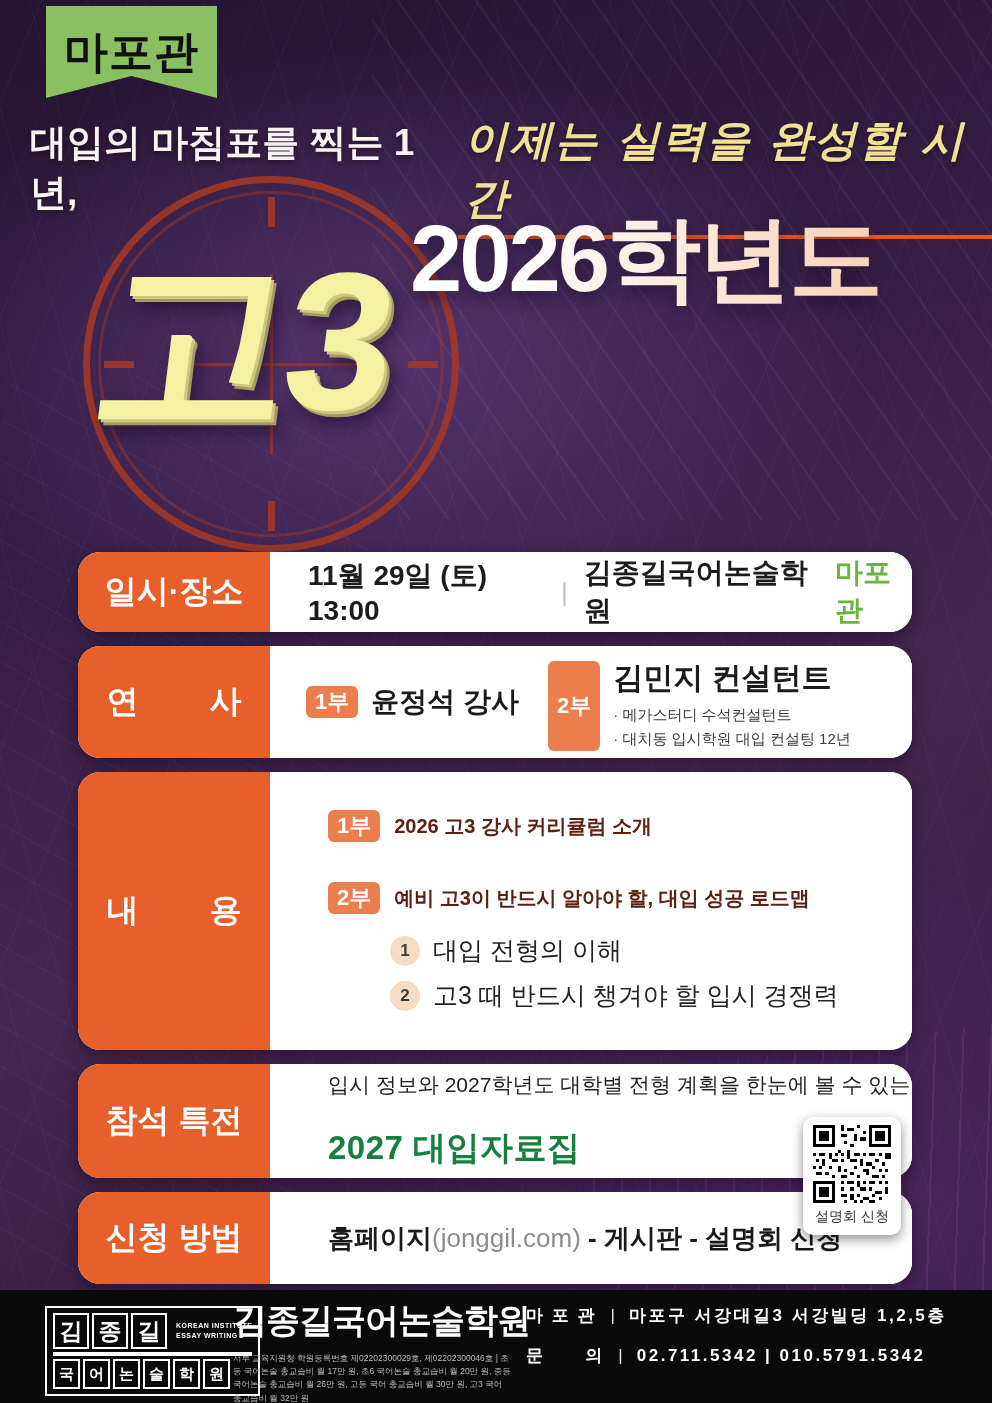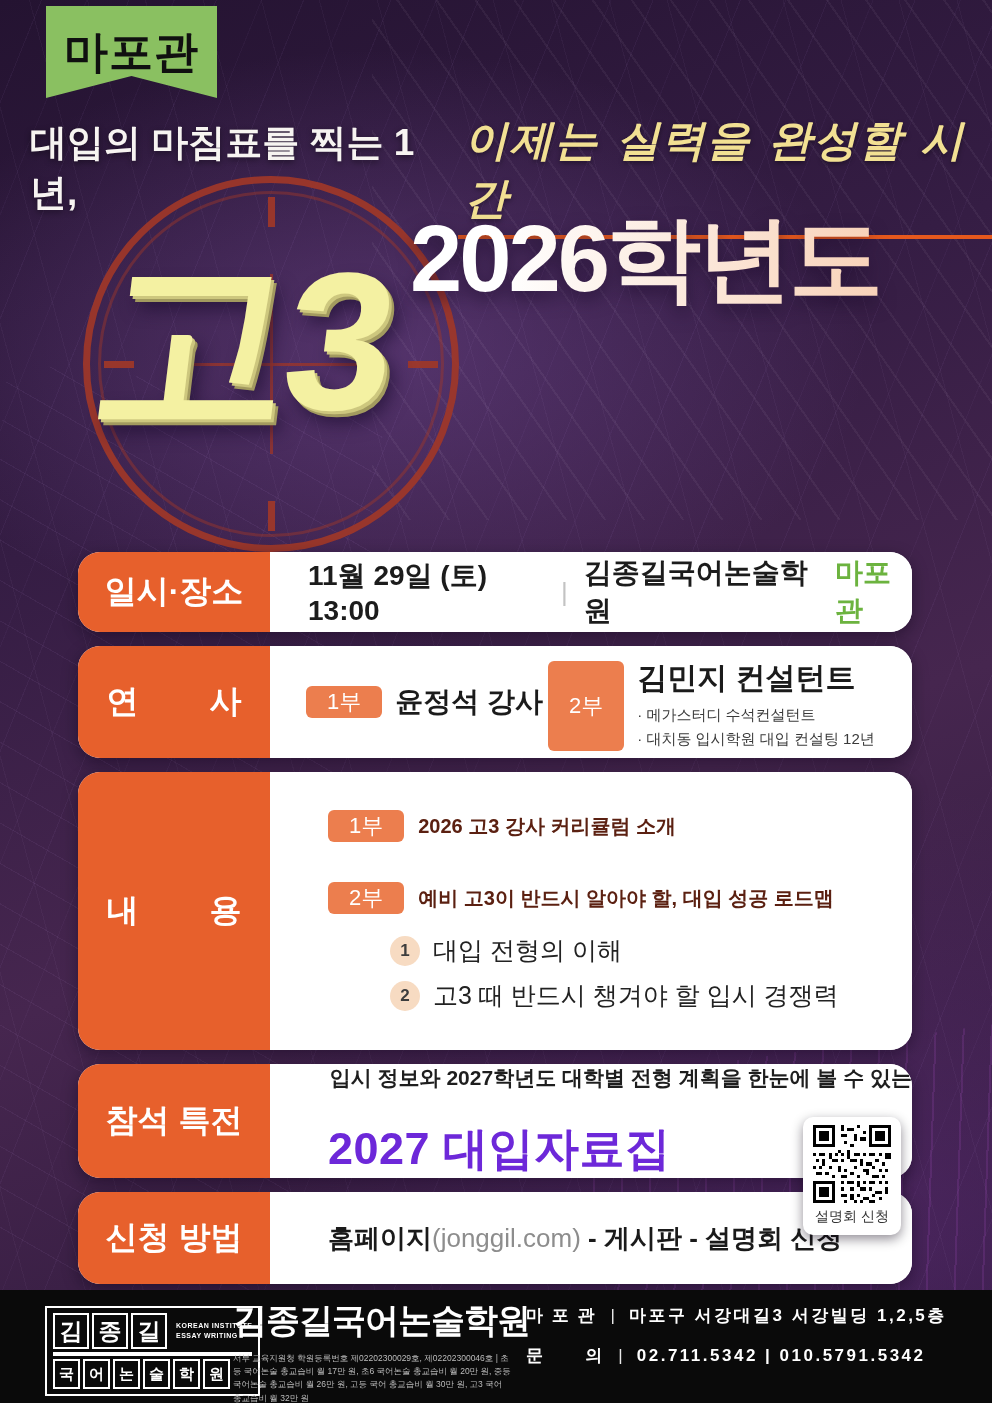--- a/index.html
+++ b/index.html
@@ -60,38 +60,38 @@
   .row-label{flex:0 0 192px;background:#e7602c;color:#fff;font-size:32px;font-weight:800;
     display:flex;align-items:center;justify-content:center;white-space:pre;letter-spacing:0px;}
   .row-content{flex:1;position:relative;background:#fff;}
   .r1{height:80px;} .r2{height:112px;} .r3{height:278px;} .r4{height:114px;} .r5{height:92px;}
   .r1 .row-content{display:flex;align-items:center;gap:16px;padding-left:38px;font-size:28px;}
   .r1 .date{font-weight:800;color:#1c1c1c;}
   .r1 .sep{color:#c3c3c3;font-weight:400;font-size:26px;}
   .r1 .venue{font-weight:800;color:#1c1c1c;}
   .r1 .branch{font-weight:800;color:#6cb33f;margin-left:4px;}
   .badge{display:inline-flex;align-items:center;justify-content:center;background:#ec7e4e;color:#fff;
-    font-size:22px;font-weight:400;border-radius:6px;padding:5px 21px;line-height:1;}
+    font-size:22px;font-weight:700;border-radius:6px;padding:5px 9px;line-height:1;}
   .r2 .group1{position:absolute;left:36px;top:50%;transform:translateY(-50%);display:flex;align-items:center;gap:13px;}
   .r2 .group1 .name{font-size:28px;font-weight:800;color:#1b1b1b;}
   .r2 .group2{position:absolute;left:278px;top:15px;display:flex;gap:13px;}
   .r2 .group2 .name{font-size:30px;font-weight:800;color:#1b1b1b;line-height:1.1;}
   .r2 .details{margin-top:9px;font-size:15px;color:#3a3a3a;line-height:1.6;font-weight:400;}
   .r3 .row-content{padding:38px 0 0 58px;box-sizing:border-box;}
   .part-line{display:flex;align-items:center;gap:14px;}
   .part-line .ptext{font-size:20px;font-weight:800;color:#5b2011;}
   .pl-b{margin-top:40px;}
   .sub-items{margin:20px 0 0 62px;display:flex;flex-direction:column;gap:12px;}
   .sub-item{display:flex;align-items:center;gap:13px;}
   .numcircle{width:30px;height:30px;border-radius:50%;background:#f7dbc2;color:#3d3d3d;
     display:flex;align-items:center;justify-content:center;font-size:17px;font-weight:700;}
   .sub-item .stext{font-size:25px;color:#222;font-weight:500;}
   .r4 .row-content{display:flex;flex-direction:column;justify-content:center;padding-left:58px;}
-  .r4 .line1{font-size:21px;color:#1e1e1e;font-weight:700;text-align:right;}
-  .r4 .line2{font-size:45px;color:#6d28d9;font-weight:600;margin-top:27px;letter-spacing:0.5px;}
+  .r4 .line1{font-size:21px;color:#1e1e1e;font-weight:400;}
+  .r4 .line2{font-size:33px;color:#15803d;font-weight:600;margin-top:27px;letter-spacing:0.5px;}
   .r5 .row-content{display:flex;align-items:center;padding-left:58px;font-size:26px;text-align:center;}
   .r5 .m-pre{font-weight:800;color:#1a1a1a;}
   .r5 .m-dom{font-weight:400;color:#8d8d8d;}
   .r5 .m-suf{font-weight:800;color:#1a1a1a;white-space:pre;}
   
   .qr-card{position:absolute;left:803px;top:1117px;width:98px;height:118px;background:#fff;border-radius:10px;
     box-shadow:0 4px 12px rgba(10,0,20,.45);display:flex;flex-direction:column;align-items:center;padding-top:8px;box-sizing:border-box;z-index:6;}
   .qr-caption{margin-top:5px;font-size:14px;color:#333;font-weight:500;}
   
   .footer{position:absolute;left:0;top:1290px;width:992px;height:113px;background:#0a0a0a;}

